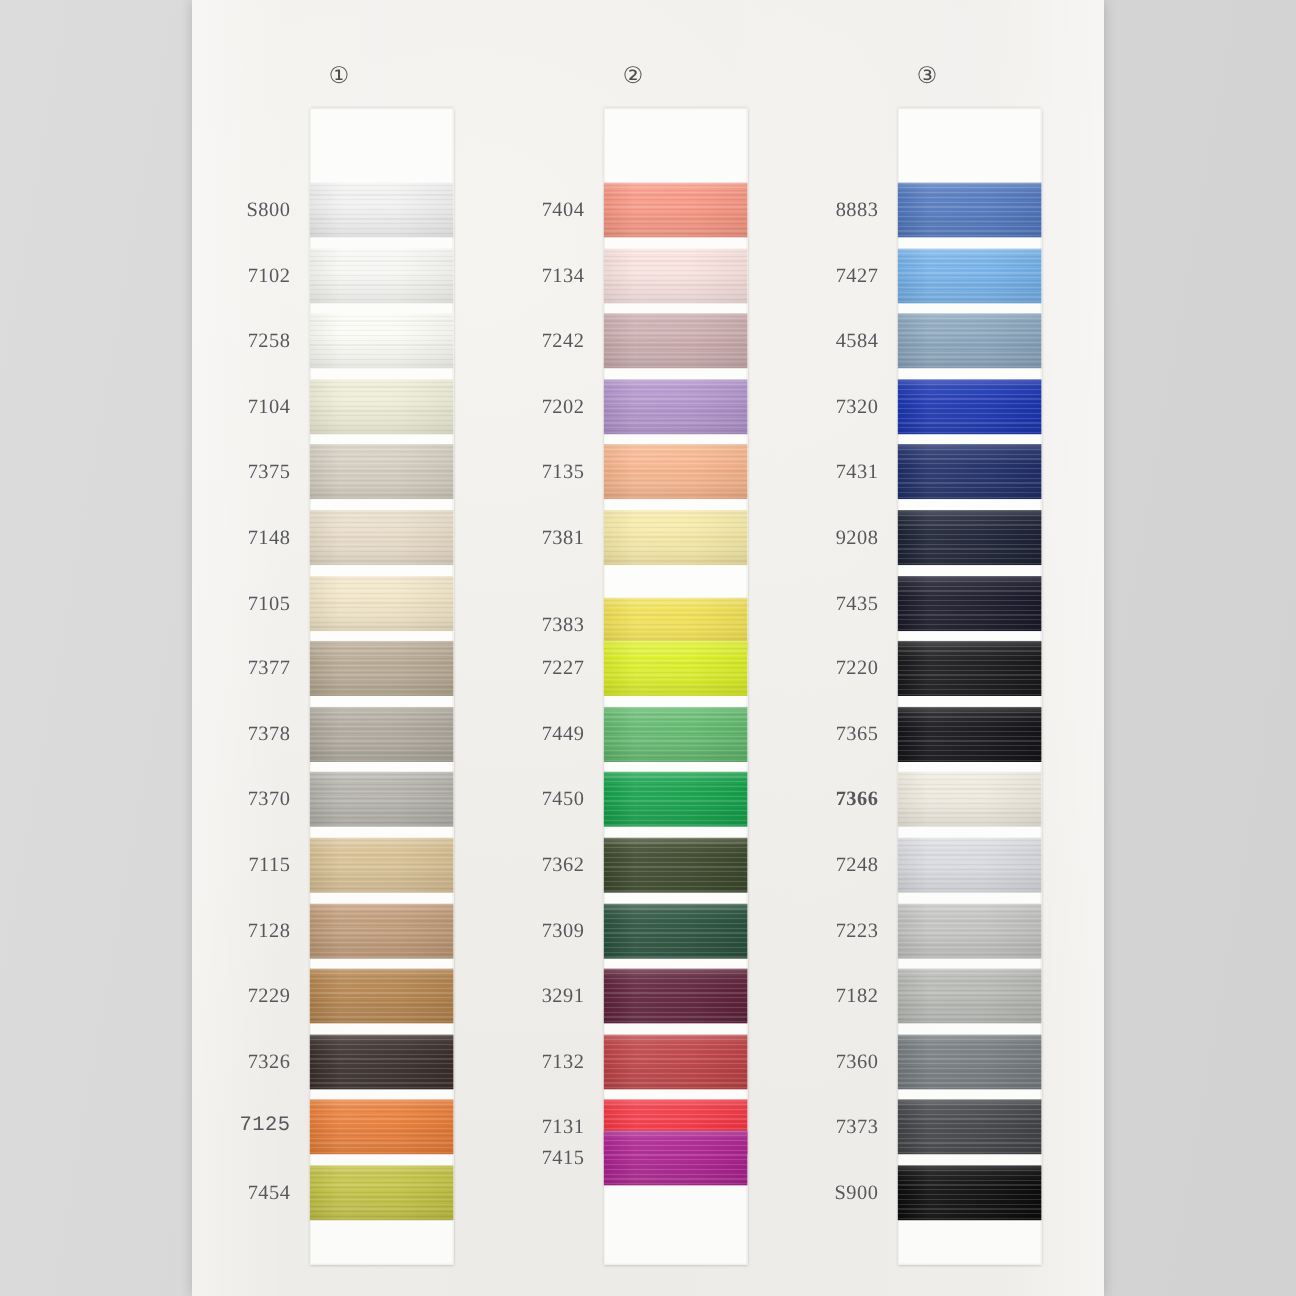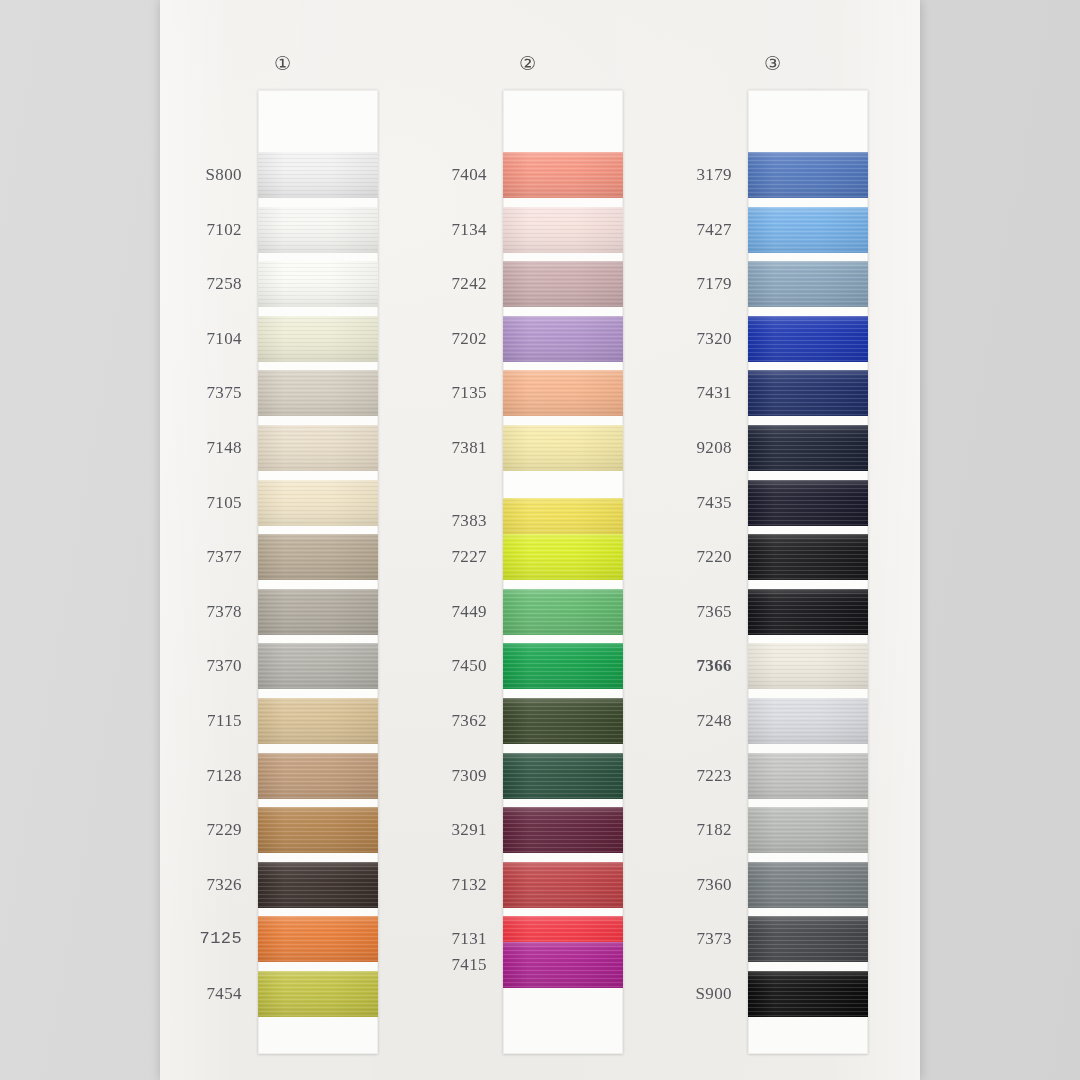--- a/index.html
+++ b/index.html
@@ -362,33 +362,33 @@
           </div>
         </div>
       </div>
   </div>
 
   <div class="column" id="column-3">
     <div class="column-number">③</div>
     <div class="strip"></div>
     <div class="rows">
         <div class="swatch-row" style="top: 152px; height: 46px;">
-          <div class="swatch-label">3179</div>
+          <div class="swatch-label">8883</div>
           <div class="swatch-chip">
             <div class="fill" style="background-color: rgb(83, 121, 191);"></div>
           </div>
         </div>
         <div class="swatch-row" style="top: 206.6px; height: 46px;">
           <div class="swatch-label">7427</div>
           <div class="swatch-chip">
             <div class="fill" style="background-color: rgb(118, 178, 234);"></div>
           </div>
         </div>
         <div class="swatch-row" style="top: 261.2px; height: 46px;">
-          <div class="swatch-label">7179</div>
+          <div class="swatch-label">4584</div>
           <div class="swatch-chip">
             <div class="fill" style="background-color: rgb(138, 166, 189);"></div>
           </div>
         </div>
         <div class="swatch-row" style="top: 315.8px; height: 46px;">
           <div class="swatch-label">7320</div>
           <div class="swatch-chip">
             <div class="fill" style="background-color: rgb(29, 55, 178);"></div>
           </div>
         </div>

